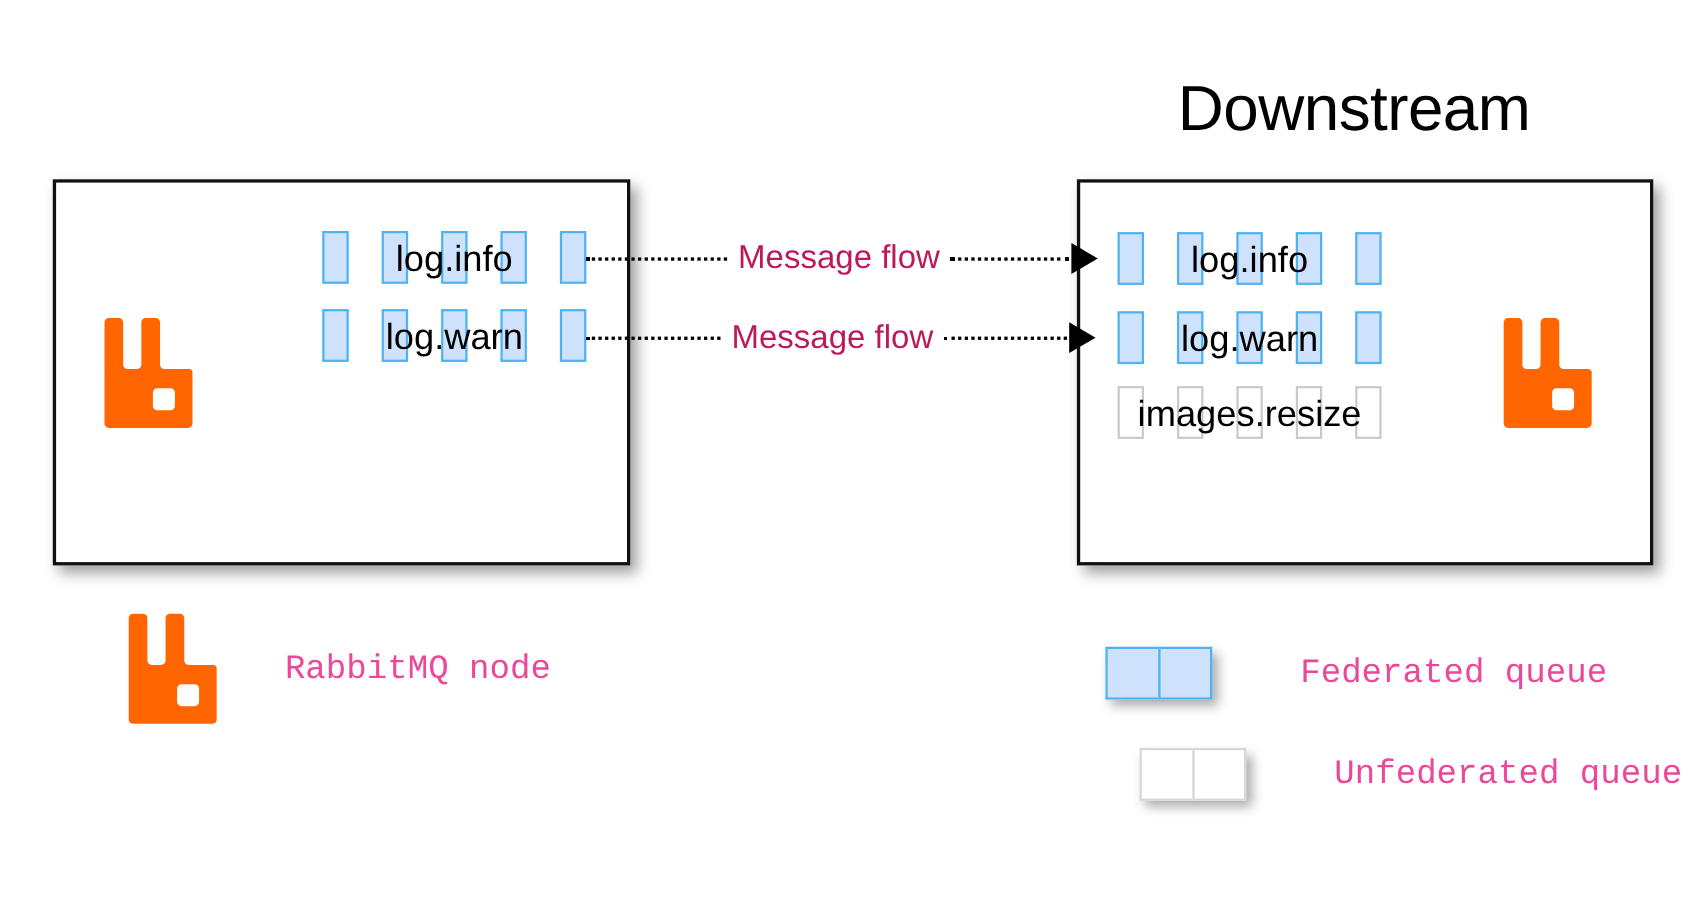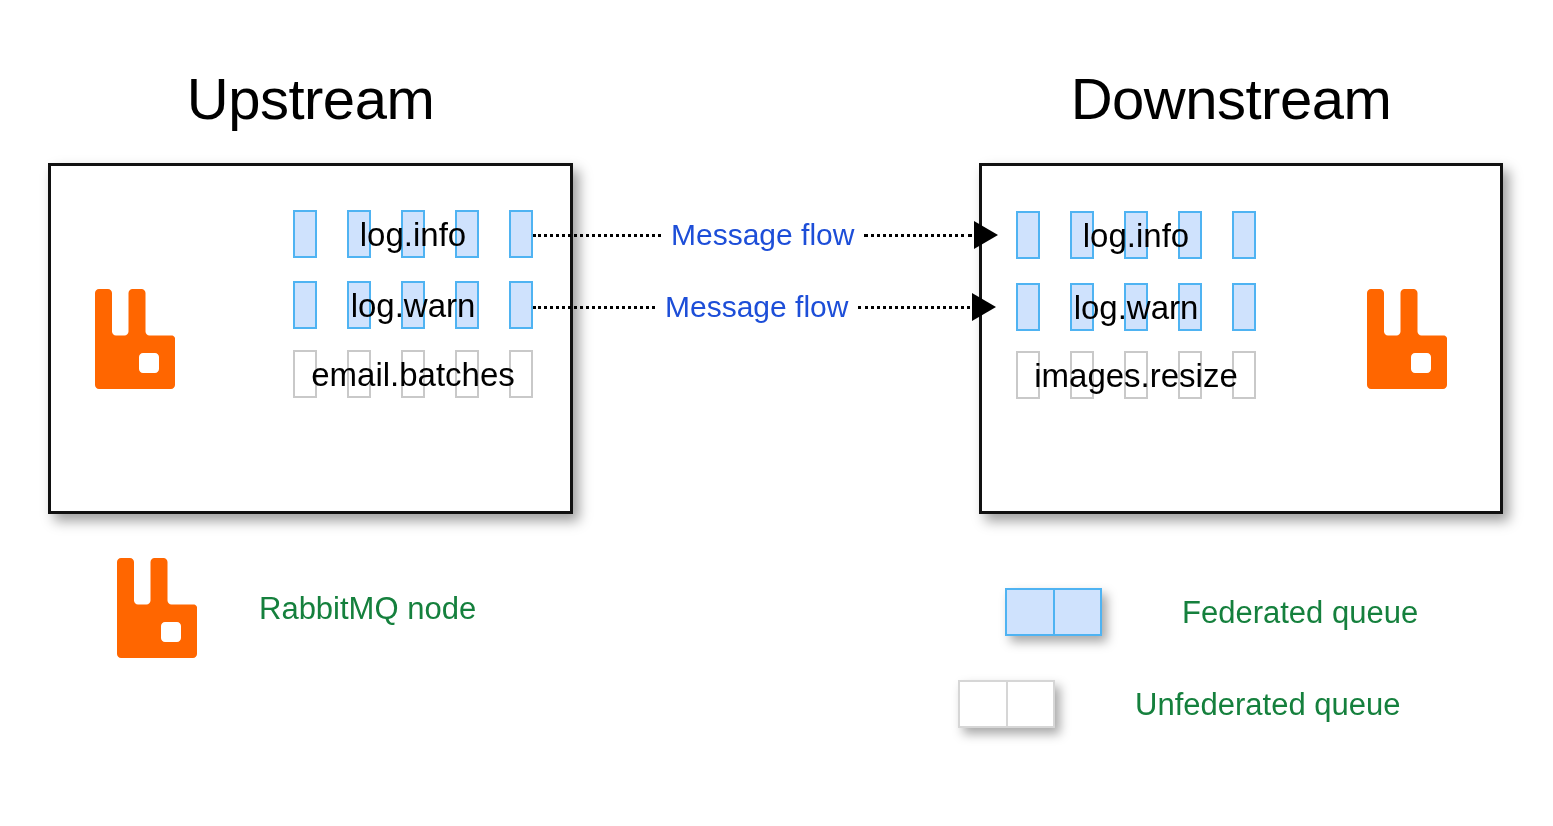--- a/index.html
+++ b/index.html
@@ -112,44 +112,45 @@
     height: 0;
     border-top: 3px dotted #000000;
   }
   #flow-1 .dot-a { width: 128px; }
   #flow-1 .dot-b { width: 108px; }
   #flow-2 .dot-a { width: 122px; }
   #flow-2 .dot-b { width: 112px; }
 
   .flow-label {
     font-size: 30px;
-    color: #1d4ed8;
+    color: #be185d;
     white-space: nowrap;
     padding: 0 10px;
     line-height: 1;
   }
   .arrowhead {
     width: 0; height: 0;
     border-top: 14px solid transparent;
     border-bottom: 14px solid transparent;
     border-left: 24px solid #000000;
     margin-left: 2px;
   }
 
   
   .legend-row { position: absolute; display: flex; align-items: center; }
   #legend-node     { left: 105px;  top: 552px; }
   #legend-fed      { left: 1005px; top: 588px; text-align: center; }
-  #legend-unfed    { left: 958px; top: 680px; }
+  #legend-unfed    { left: 1036px; top: 680px; }
 
   .legend-text {
     font-size: 31px;
-    color: #15803d;
-    white-space: nowrap;
-    line-height: 1;
+    color: #ec4899;
+    white-space: nowrap;
+    line-height: 1;
+    font-family: Liberation Mono, monospace;
   }
   #legend-node .legend-text  { margin-left: 42px; }
   #legend-fed .legend-text,
   #legend-unfed .legend-text { margin-left: 80px; }
 
   .swatch {
     display: flex;
     width: 97px;
     height: 48px;
     box-sizing: border-box;
@@ -167,21 +168,20 @@
     border: 2px solid #d6d6d6;
     margin-left: -2px;
   }
   .swatch.plain .cell:first-child { margin-left: 0; }
 </style>
 </head>
 <body>
 
 <div id="canvas">
 
-  <div class="site-title" id="title-upstream">Upstream</div>
   <div class="site-title" id="title-downstream">Downstream</div>
 
   <div class="node-box" id="node-upstream"></div>
 
   <svg class="rmq-logo" style="left:83px; top:283px;" width="112" height="112" viewBox="0 0 112 112">
     <path fill="#FF6600" d="M88.5,52.5H66.5c-2.2,0-4-1.8-4-4V10c0-2.2-1.8-4-4-4h-9c-2.2,0-4,1.8-4,4v38.5c0,2.2-1.8,4-4,4h-8.5
       c-2.2,0-4-1.8-4-4V10c0-2.2-1.8-4-4-4h-9c-2.2,0-4,1.8-4,4v92c0,2.2,1.8,4,4,4h72c2.2,0,4-1.8,4-4V56.5
       C92.5,54.3,90.7,52.5,88.5,52.5z M76,86c0,2.2-1.8,4-4,4H60c-2.2,0-4-1.8-4-4V74c0-2.2,1.8-4,4-4h12c2.2,0,4,1.8,4,4V86z"></path>
   </svg>
 
@@ -196,28 +196,20 @@
 
   <div class="queue federated" id="q-up-logwarn">
     <div class="cell"></div>
     <div class="cell"></div>
     <div class="cell"></div>
     <div class="cell"></div>
     <div class="cell"></div>
     <div class="qlabel">log.warn</div>
   </div>
 
-  <div class="queue plain" id="q-up-email">
-    <div class="cell"></div>
-    <div class="cell"></div>
-    <div class="cell"></div>
-    <div class="cell"></div>
-    <div class="cell"></div>
-    <div class="qlabel">email.batches</div>
-  </div>
 
   <div class="node-box" id="node-downstream"></div>
 
   <svg class="rmq-logo" style="left:1355px; top:283px;" width="112" height="112" viewBox="0 0 112 112">
     <path fill="#FF6600" d="M88.5,52.5H66.5c-2.2,0-4-1.8-4-4V10c0-2.2-1.8-4-4-4h-9c-2.2,0-4,1.8-4,4v38.5c0,2.2-1.8,4-4,4h-8.5
       c-2.2,0-4-1.8-4-4V10c0-2.2-1.8-4-4-4h-9c-2.2,0-4,1.8-4,4v92c0,2.2,1.8,4,4,4h72c2.2,0,4-1.8,4-4V56.5
       C92.5,54.3,90.7,52.5,88.5,52.5z M76,86c0,2.2-1.8,4-4,4H60c-2.2,0-4-1.8-4-4V74c0-2.2,1.8-4,4-4h12c2.2,0,4,1.8,4,4V86z"></path>
   </svg>
 
   <div class="queue federated" id="q-dn-loginfo">

